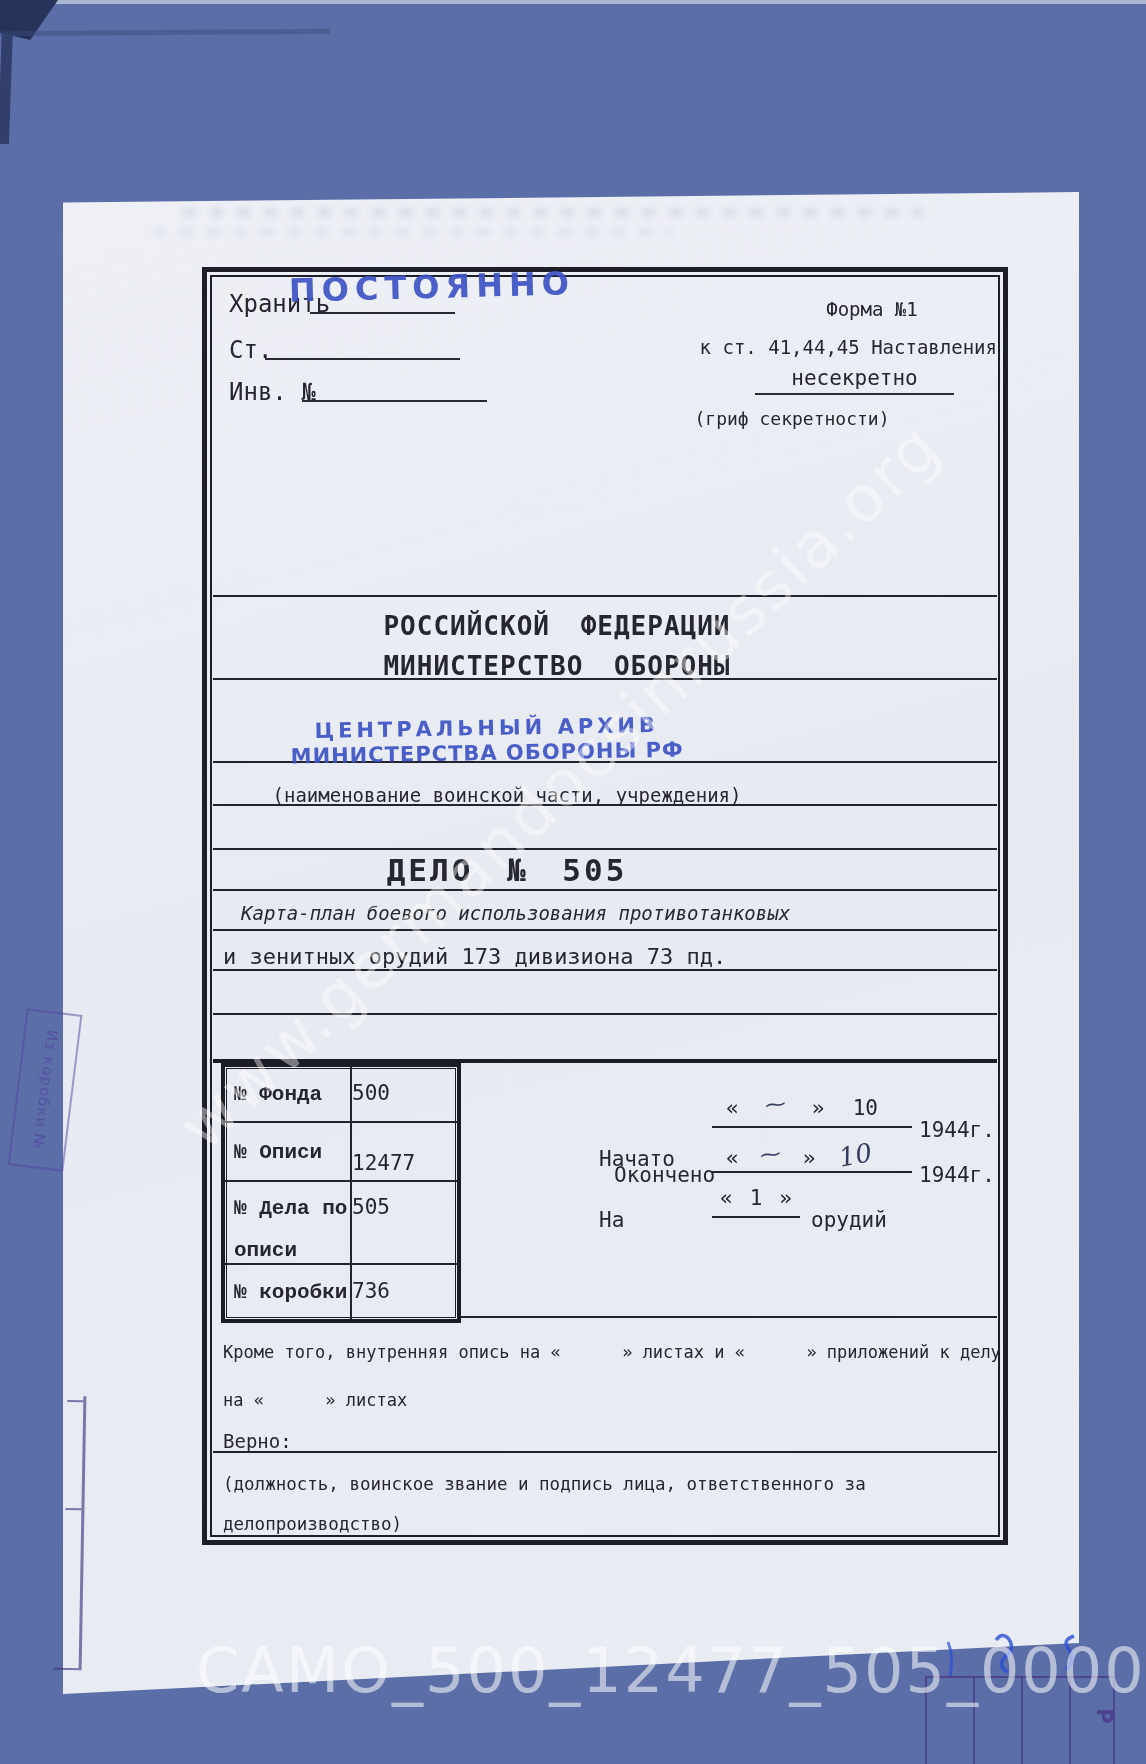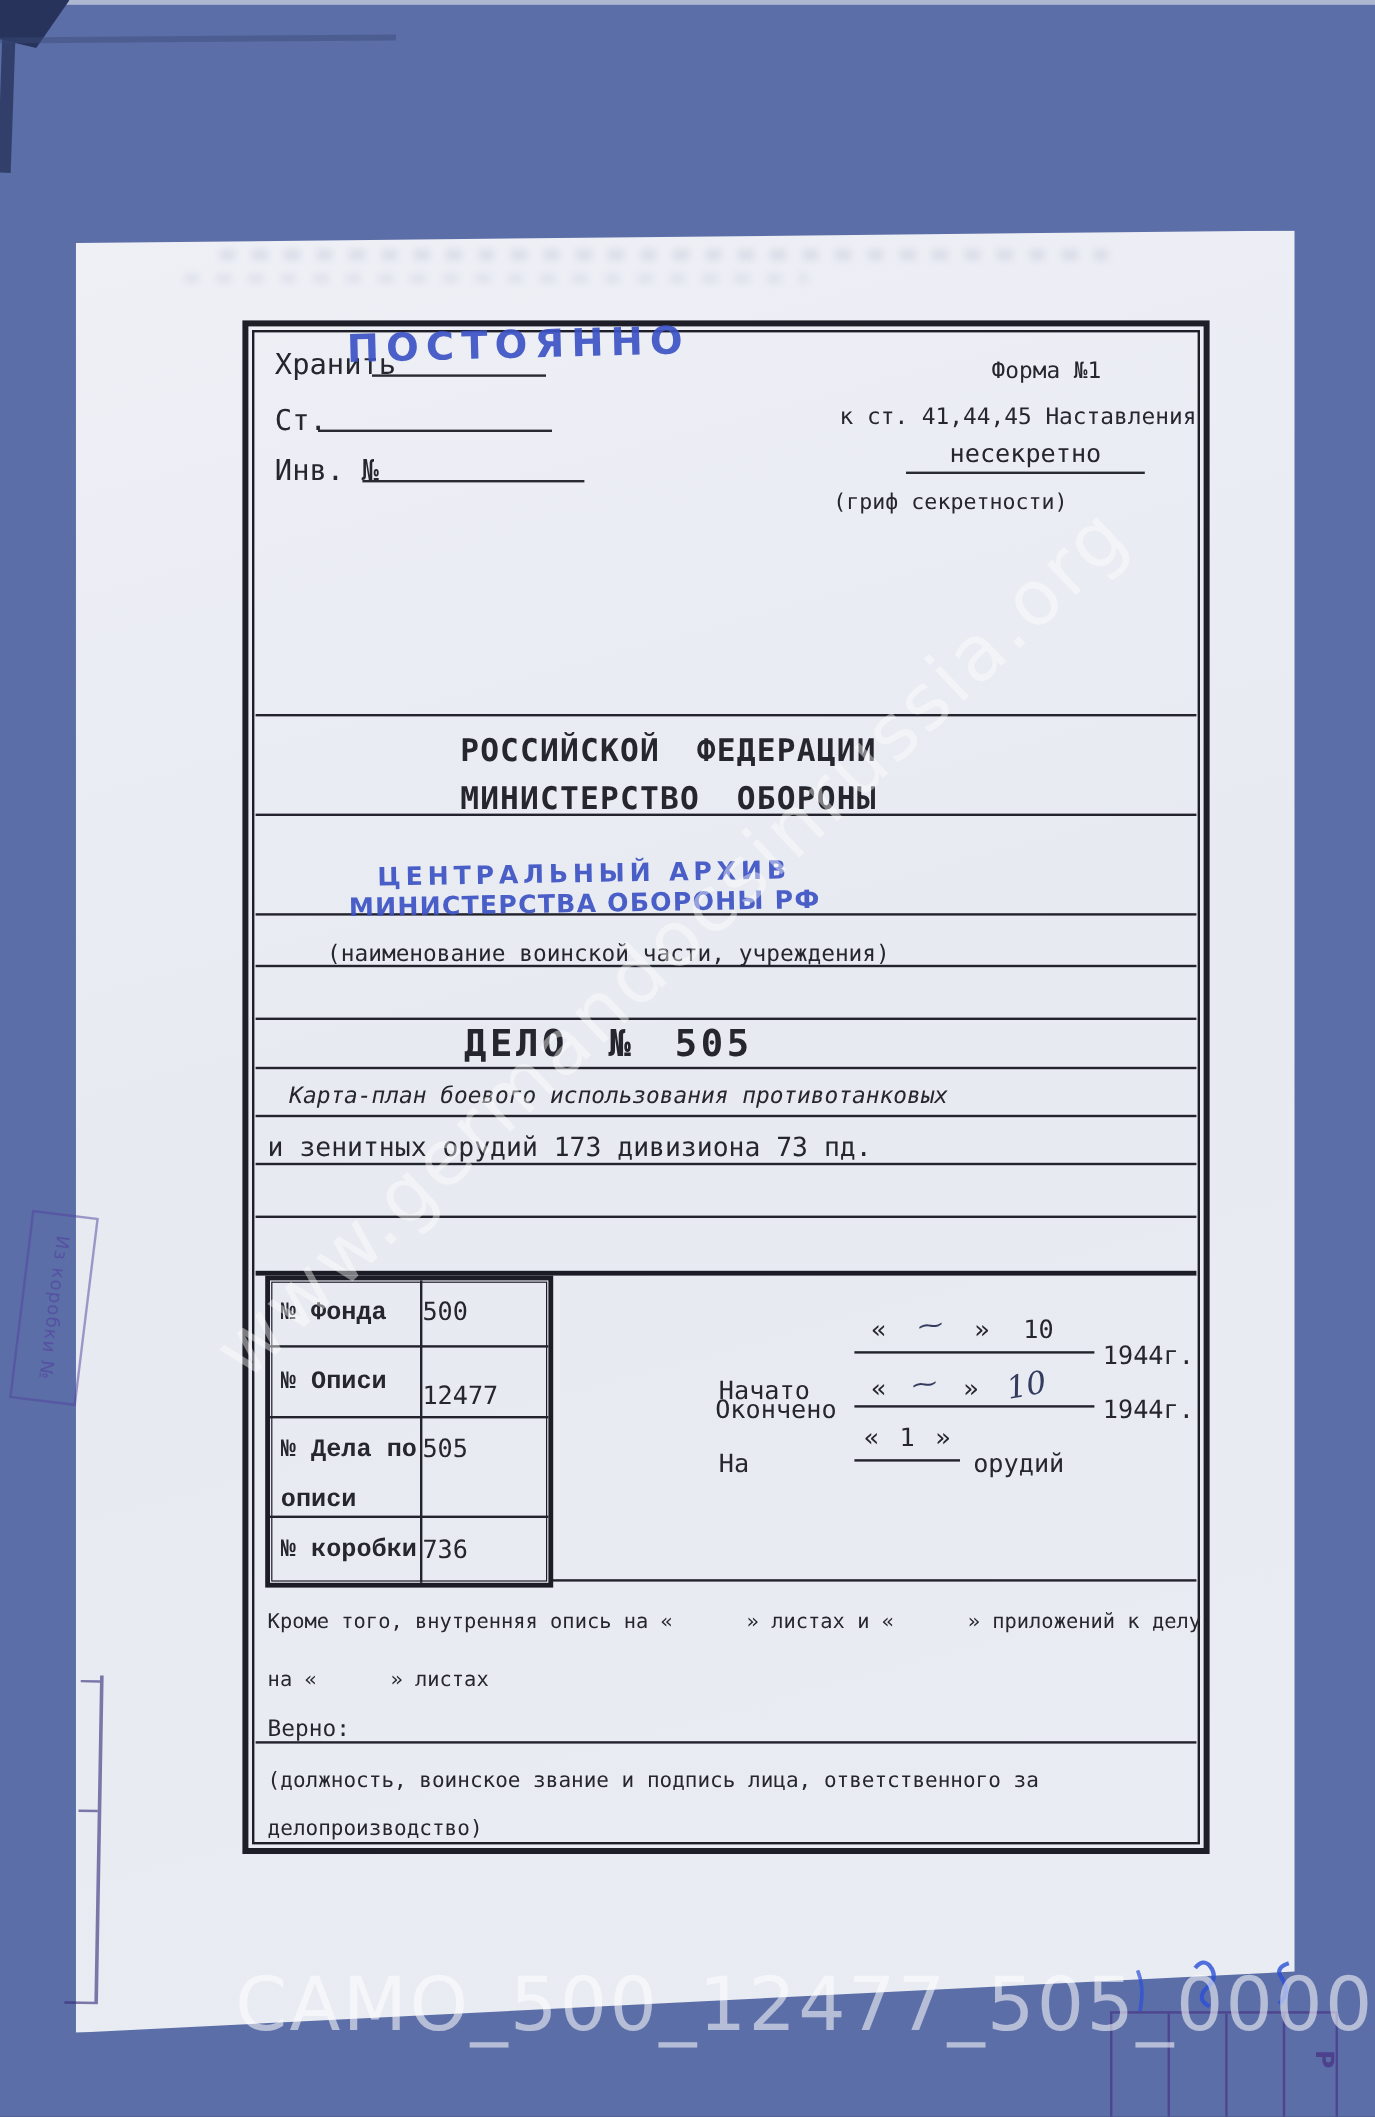--- a/index.html
+++ b/index.html
@@ -173,21 +173,21 @@
 
     <div class="d-lab" style="left:392px;top:846px;margin-top:29px;">Начато</div>
     <div class="d-group" style="left:505px;top:824px;height:32px;">
       <span>«</span>
       <span class="hand hand-dash">~</span>
       <span>»</span>
       <span style="margin-right:20px;">10</span>
     </div>
     <div class="d-year" style="top:846px;">1944г.</div>
 
-    <div class="d-lab" style="left:389px;top:891px;">Окончено</div>
+    <div class="d-lab" style="left:407px;top:891px;">Окончено</div>
     <div class="d-group" style="left:505px;top:869px;height:32px;">
       <span>«</span>
       <span class="hand hand-dash">~</span>
       <span>»</span>
       <span class="hand hand-month">10</span>
     </div>
     <div class="d-year" style="top:891px;">1944г.</div>
 
     <div class="d-lab" style="left:392px;top:936px;">На</div>
     <div class="d-group" style="left:505px;top:914px;height:32px;width:88px;padding:0 8px 4px;">

